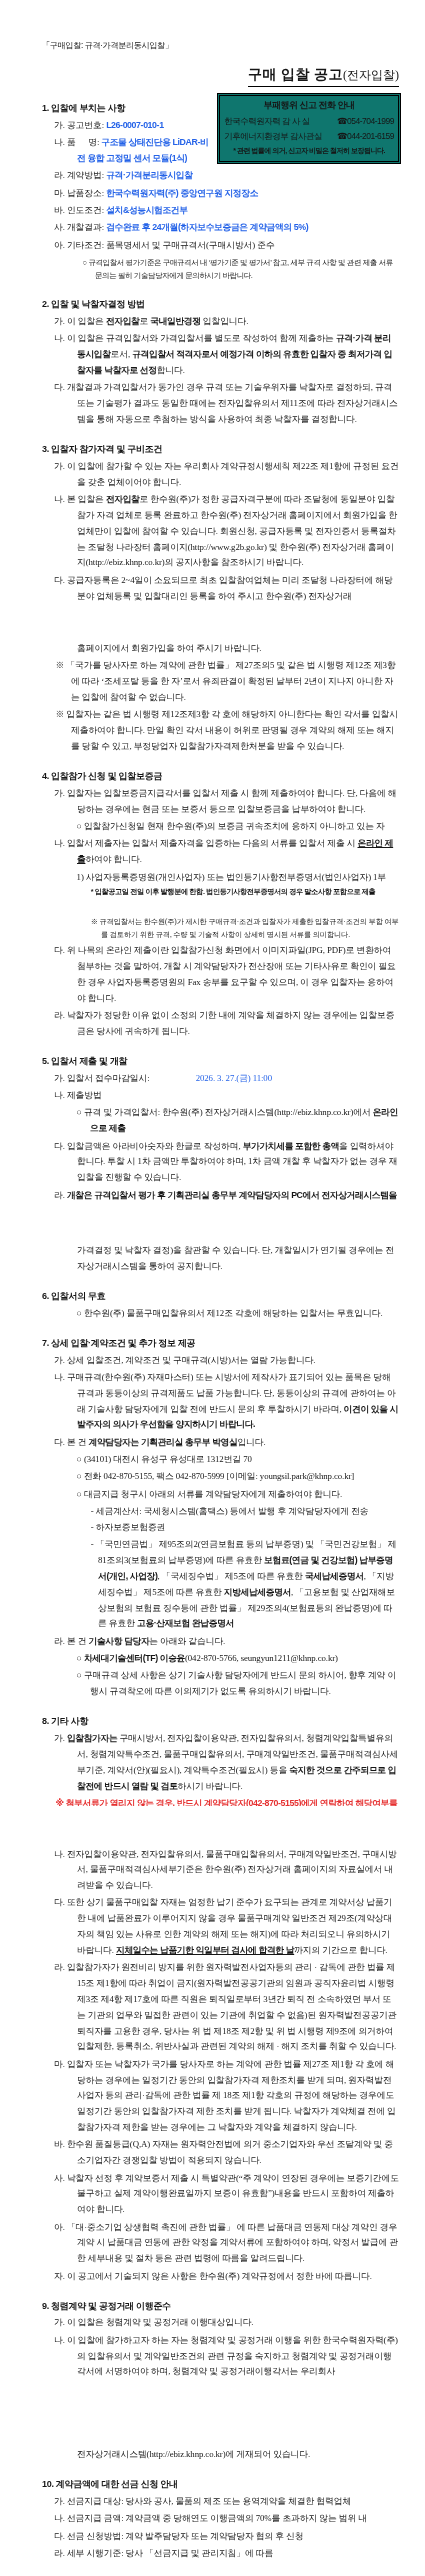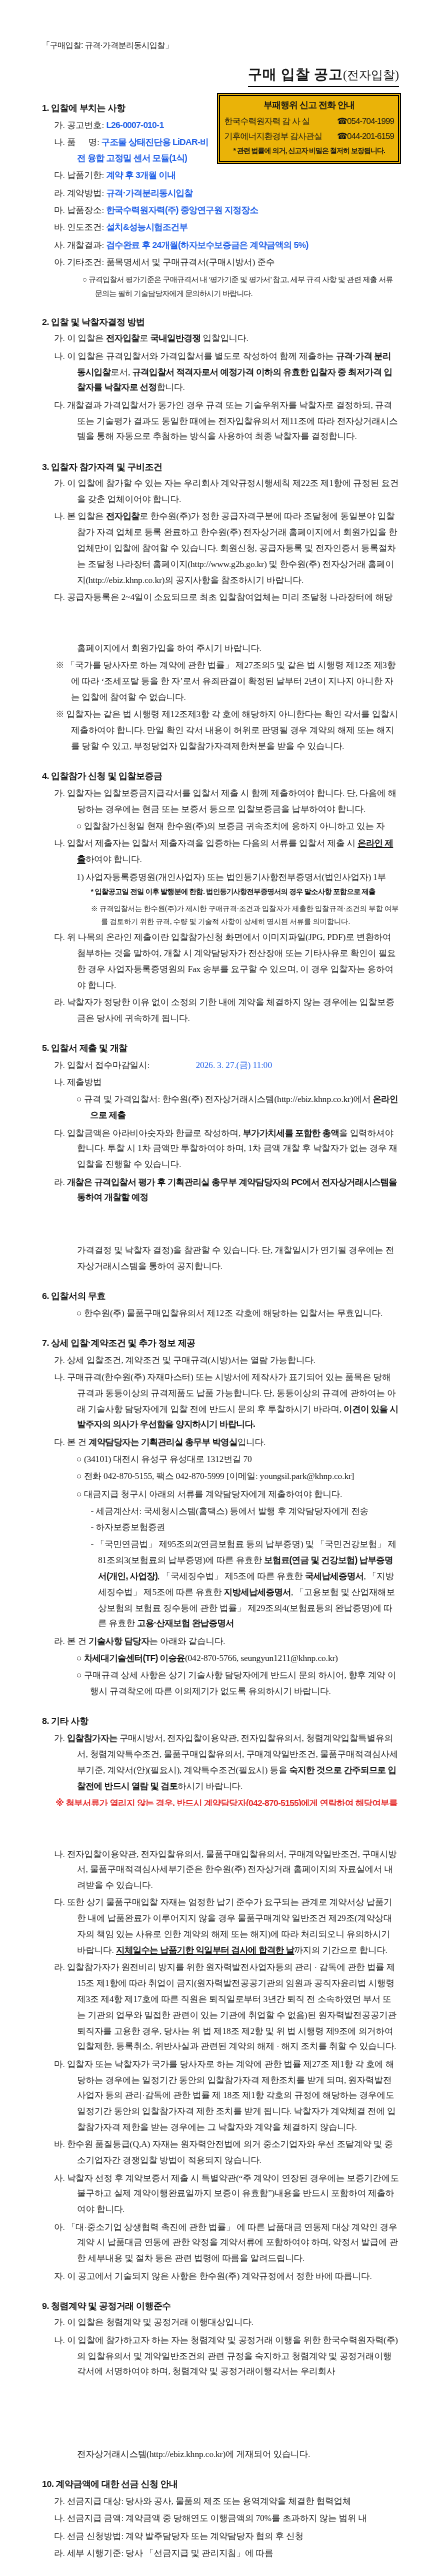--- a/index.html
+++ b/index.html
@@ -9,39 +9,39 @@
   .blk{line-height:1.8;letter-spacing:-0.1px;}
   .h1{font-family:"Liberation Sans","DejaVu Sans",sans-serif;font-weight:bold;font-size:9px;
       letter-spacing:-0.3px;margin-top:13.4px;}
   .item ,.cont{padding-left:35px;text-indent:-23px;margin-top:1.5px;}
   .cont{text-indent:0;margin-top:0;}
   .item2{padding-left:48px;text-indent:-13.4px;margin-top:1.5px;}
   .item3{padding-left:56px;text-indent:-7.2px;margin-top:1px;}
   .notex{padding-left:29px;text-indent:-15.5px;margin-top:1.5px;}
   .note1{padding-left:53px;text-indent:-12.4px;font-size:7.5px;margin-top:2.6px;
          font-family:"Liberation Sans","DejaVu Sans",sans-serif;letter-spacing:-0.4px;}
-  .note{padding-left:59px;text-indent:-10.3px;font-size:7.2px;margin-top:4px;}
+  .note{padding-left:59px;text-indent:-10.3px;font-size:7.2px;margin-top:17px;}
   .noteb{padding-left:59px;text-indent:-10.3px;font-size:7.2px;margin-top:0.5px;
          font-family:"Liberation Sans","DejaVu Sans",sans-serif;font-weight:bold;letter-spacing:-0.4px;}
   
   .b{font-family:"Liberation Sans","DejaVu Sans",sans-serif;font-weight:bold;letter-spacing:-0.4px;}
   .bu{font-family:"Liberation Sans","DejaVu Sans",sans-serif;font-weight:bold;letter-spacing:-0.4px;
       text-decoration:underline;}
   .blue{color:#2563e8;font-family:"Liberation Sans","DejaVu Sans",sans-serif;font-weight:bold;letter-spacing:-0.4px;}
   .bluev{color:#2563e8;margin-left:44px;}
   .red{color:#e63030;font-family:"Liberation Sans","DejaVu Sans",sans-serif;font-weight:bold;letter-spacing:-0.4px;}
   
   .doc-label{font-family:"Liberation Sans","DejaVu Sans",sans-serif;font-size:8.2px;letter-spacing:-0.4px;}
   .doc-title{margin-top:12.4px;text-align:right;padding-left:60px;}
   .doc-title-inner{display:inline-block;border-bottom:1px solid #000;padding-bottom:1.5px;}
   .title-main{font-size:14px;font-weight:bold;letter-spacing:0.5px;}
   .title-sub{font-size:12px;}
   
   .notice-box{float:right;width:184px;border:1.5px solid #000;padding:1px;margin:6.2px -2.1px 7.2px 7.2px;
-              background:#eab308;box-sizing:border-box;}
+              background:#0f766e;box-sizing:border-box;}
   .notice-box-inner{border:0.5px solid #000;padding:3.6px 4.1px 4.6px;text-align:center;
               font-family:"Liberation Sans","DejaVu Sans",sans-serif;letter-spacing:-0.5px;}
   .nb-title{font-weight:bold;font-size:9px;}
   .nb-row{font-weight:normal;font-size:8.5px;margin-top:3.1px;display:flex;justify-content:space-between;white-space:nowrap;}
   .nb-note{font-weight:bold;font-size:7px;margin-top:3.6px;white-space:nowrap;}
 </style>
 </head>
 <body>
 
 <div class="doc">
@@ -62,21 +62,20 @@
           <span>기후에너지환경부 감사관실</span>
           <span>☎044-201-6159</span>
         </div>
         <div class="nb-note">* 관련 법률에 의거, 신고자 비밀은 철저히 보장됩니다.</div>
       </div>
     </div>
     <div class="page-body">
         <div class="blk h1"><span>1. 입찰에 부치는 사항</span></div>
         <div class="blk item"><span>가. 공고번호: </span><span class="blue">L26-0007-010-1</span></div>
         <div class="blk item"><span>나. 품&nbsp;&nbsp;&nbsp;&nbsp;&nbsp;&nbsp;명: </span><span class="blue">구조물 상태진단용 LiDAR-비전 융합 고정밀 센서 모듈(1식)</span></div>
-        <div class="blk item"><span>다. 납품기한: </span><span class="blue">계약 후 3개월 이내</span></div>
         <div class="blk item"><span>라. 계약방법: </span><span class="blue">규격·가격분리동시입찰</span></div>
         <div class="blk item"><span>마. 납품장소: </span><span class="blue">한국수력원자력(주) 중앙연구원 지정장소</span></div>
         <div class="blk item"><span>바. 인도조건: </span><span class="blue">설치&amp;성능시험조건부</span></div>
         <div class="blk item"><span>사. 개찰결과: </span><span class="blue">검수완료 후 24개월(하자보수보증금은 계약금액의 5%)</span></div>
         <div class="blk item"><span>아. 기타조건: 품목명세서 및 구매규격서(구매시방서) 준수</span></div>
         <div class="blk note1"><span>○ 규격입찰서 평가기준은 구매규격서 내 ‘평가기준 및 평가서’ 참고, 세부 규격 사항 및 관련 제출 서류 문의는 필히 기술담당자에게 문의하시기 바랍니다.</span></div>
         <div class="blk h1"><span>2. 입찰 및 낙찰자결정 방법</span></div>
         <div class="blk item"><span>가. 이 입찰은 </span><span class="b">전자입찰</span><span>로 </span><span class="b">국내일반경쟁</span><span> 입찰입니다.</span></div>
         <div class="blk item"><span>나. 이 입찰은 규격입찰서와 가격입찰서를 별도로 작성하여 함께 제출하는 </span><span class="b">규격·가격 분리 동시입찰</span><span>로서, </span><span class="b">규격입찰서 적격자로서 예정가격 이하의 유효한 입찰자 중 최저가격 입찰자를 낙찰자로 선정</span><span>합니다.</span></div>
         <div class="blk item"><span>다. 개찰결과 가격입찰서가 동가인 경우 규격 또는 기술우위자를 낙찰자로 결정하되, 규격 또는 기술평가 결과도 동일한 때에는 전자입찰유의서 제11조에 따라 전자상거래시스템을 통해 자동으로 추첨하는 방식을 사용하여 최종 낙찰자를 결정합니다.</span></div>

